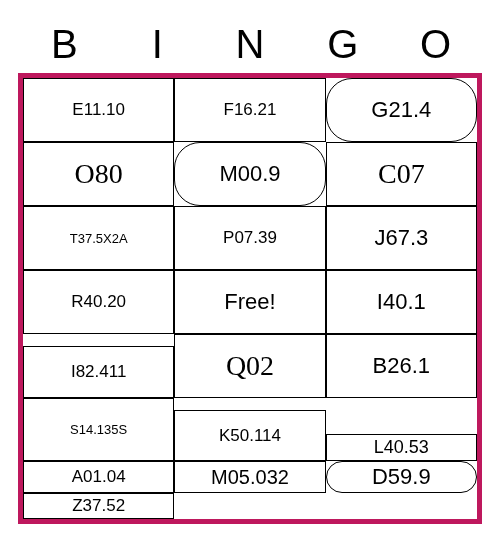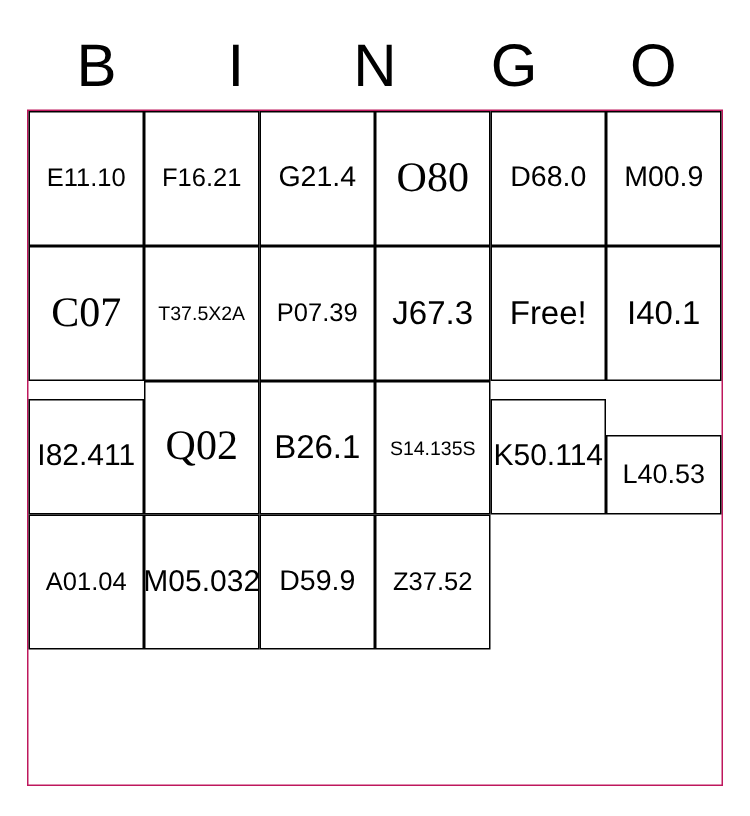--- a/index.html
+++ b/index.html
@@ -29,70 +29,70 @@
       flex: 1;
       display: flex;
       align-items: center;
       justify-content: center;
       font-size: 40px;
       font-weight: 400;
       color: #000;
     }
     .grid {
       display: grid;
-      grid-template-columns: repeat(6, 1fr);
+      grid-template-columns: repeat(3, 1fr);
       grid-template-rows: repeat(5, 1fr);
       flex: 1;
-      border: 1px solid #be185d;
+      border: 5px solid #be185d;
     }
     .cell {
       border: 1px solid #000;
       display: flex;
       align-items: center;
       justify-content: center;
       text-align: center;
       font-weight: 400;
       color: #000;
       overflow: hidden;
       padding: 2px;
     }
     .fs-28 { font-size: 28px; font-family: Liberation Serif, serif; }
     .fs-22 { font-size: 22px; }
-    .fs-19 { font-size: 19px; }
+    .fs-19 { font-size: 22px; border-radius: 26px; }
     .fs-18 { font-size: 18px; margin-top: 36px; }
     .fs-17 { font-size: 17px; }
-    .fs-16 { font-size: 20px; margin-top: 12px; }
+    .fs-16 { font-size: 17px; margin-top: 12px; }
     .fs-14 { font-size: 20px; }
     .fs-13 { font-size: 13px; }
   </style>
 </head>
 <body>
 
 <div class="bingo-card">
   <div class="header-row">
     <div class="header-cell">B</div>
     <div class="header-cell">I</div>
     <div class="header-cell">N</div>
     <div class="header-cell">G</div>
     <div class="header-cell">O</div>
   </div>
   <div class="grid">
 
     <div class="cell fs-17">E11.10</div>
     <div class="cell fs-17">F16.21</div>
     <div class="cell fs-19">G21.4</div>
     <div class="cell fs-28">O80</div>
-    <div class="cell fs-19">D68.0</div>
 
     <div class="cell fs-19">M00.9</div>
     <div class="cell fs-28">C07</div>
     <div class="cell fs-13">T37.5X2A</div>
     <div class="cell fs-17">P07.39</div>
 
     <div class="cell fs-22">J67.3</div>
+    <div class="cell fs-17">R40.20</div>
     <div class="cell fs-22">Free!</div>
     <div class="cell fs-22">I40.1</div>
     <div class="cell fs-16">I82.411</div>
 
     <div class="cell fs-28">Q02</div>
     <div class="cell fs-22">B26.1</div>
     <div class="cell fs-13">S14.135S</div>
     <div class="cell fs-16">K50.114</div>
     <div class="cell fs-18">L40.53</div>
 

